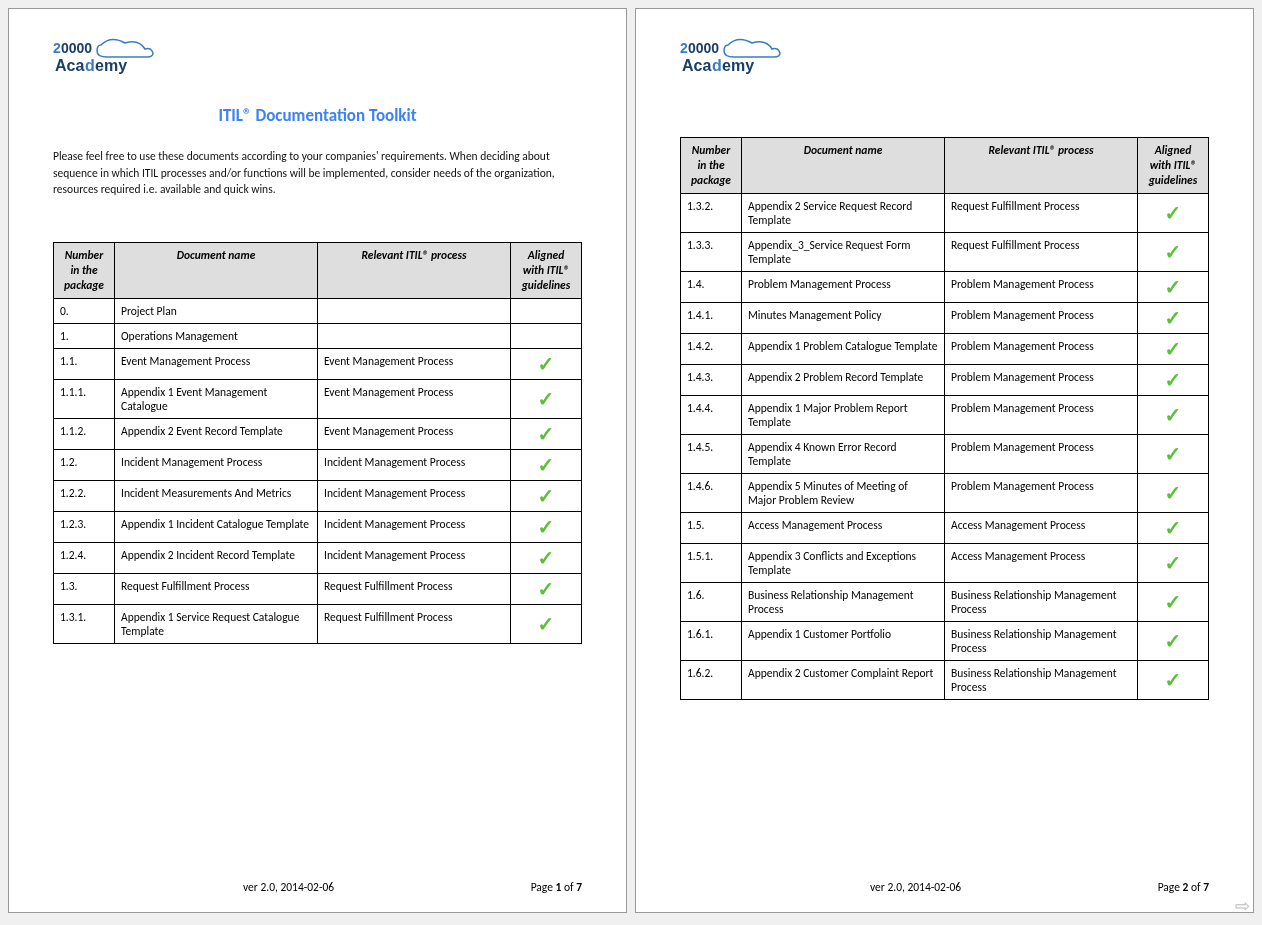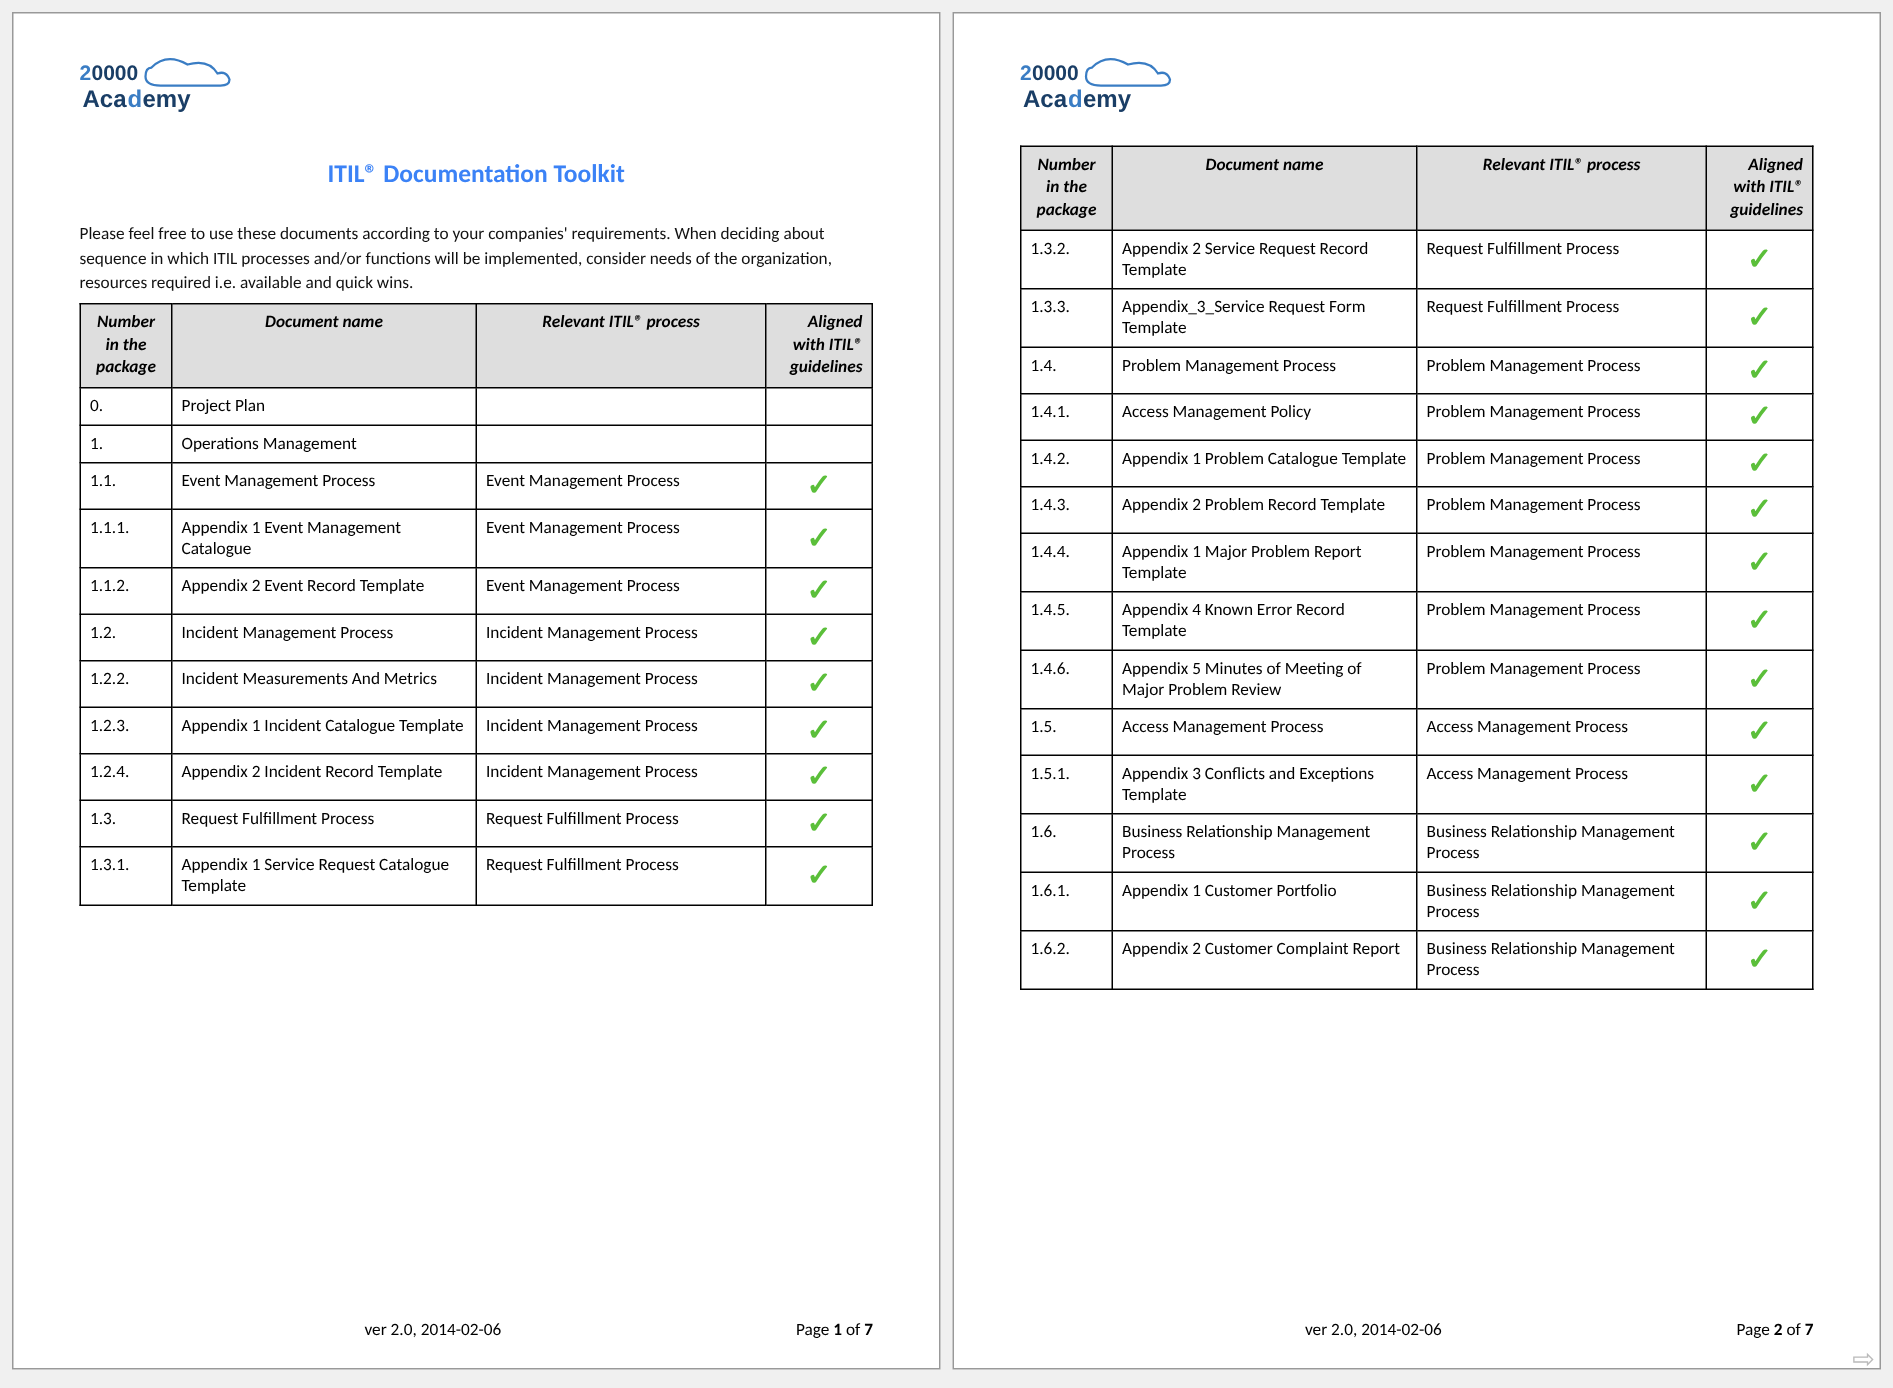--- a/index.html
+++ b/index.html
@@ -39,41 +39,42 @@
   .intro {
     font-size: 11.5px;
     line-height: 1.45;
     color: #111;
     margin-bottom: 4px;
   }
   table.doc {
     border-collapse: collapse;
     width: 100%;
     font-size: 11.5px;
+    margin-top: 40px;
   }
   table.doc th, table.doc td {
     border: 1px solid #000;
     padding: 5px 6px;
     vertical-align: top;
     text-align: left;
   }
   table.doc th {
     background: #dedede;
     font-style: italic;
     font-weight: bold;
     text-align: center;
     line-height: 1.3;
   }
   table.doc td.num { width: 48px; }
   table.doc th.num { width: 48px; }
   table.doc th.name { width: 190px; }
   table.doc td.name { width: 190px; }
   table.doc th.proc { width: 180px; }
   table.doc td.proc { width: 180px; }
-  table.doc th.al { width: 58px; text-align: right; }
+  table.doc th.al { width: 58px; }
   table.doc td.al { width: 58px; text-align: center; vertical-align: middle; }
   .check {
     color: #5bbf3a;
     font-size: 20px;
     font-weight: bold;
     line-height: 1;
   }
   .footer {
     margin-top: auto;
     display: flex;
@@ -234,21 +235,21 @@
           <td class="al"><span class="check">✓</span></td>
         </tr>
         <tr>
           <td class="num">1.4.</td>
           <td class="name">Problem Management Process</td>
           <td class="proc">Problem Management Process</td>
           <td class="al"><span class="check">✓</span></td>
         </tr>
         <tr>
           <td class="num">1.4.1.</td>
-          <td class="name">Access Management Policy</td>
+          <td class="name">Minutes Management Policy</td>
           <td class="proc">Problem Management Process</td>
           <td class="al"><span class="check">✓</span></td>
         </tr>
         <tr>
           <td class="num">1.4.2.</td>
           <td class="name">Appendix 1 Problem Catalogue Template</td>
           <td class="proc">Problem Management Process</td>
           <td class="al"><span class="check">✓</span></td>
         </tr>
         <tr>

